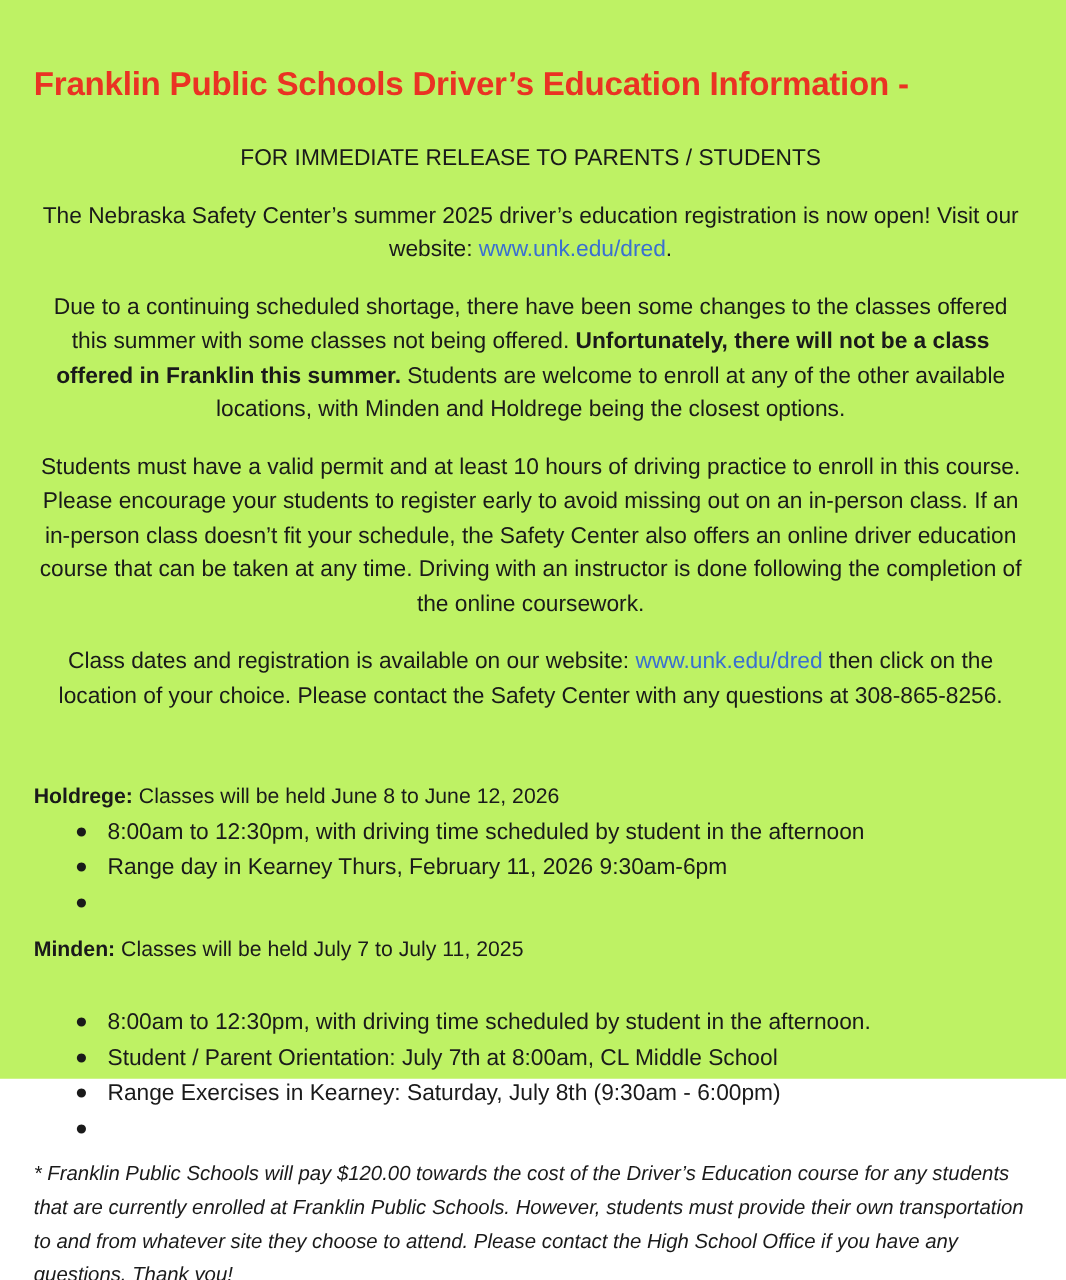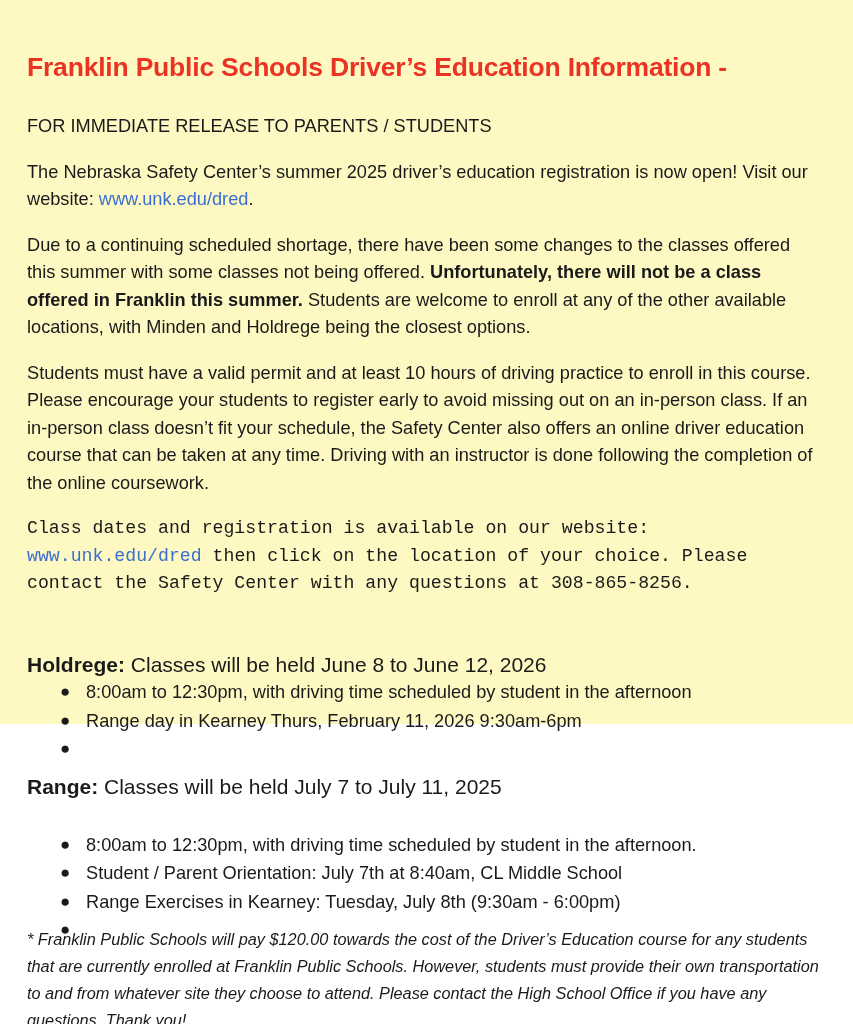--- a/index.html
+++ b/index.html
@@ -11,22 +11,22 @@
   body {
     width: 853px;
     height: 1024px;
     font-family: "Liberation Sans", sans-serif;
     color: #000000;
     overflow: hidden;
   }
   .page {
     position: relative;
     width: 853px;
-    height: 724px;
-    background: #fef9c3;
+    height: 863px;
+    background: #bef264;
     box-sizing: border-box;
     padding: 12px;
   }
   .doc-title {
     position: absolute;
     left: 27px;
     top: 33px;
     width: 800px;
     font-family: "Liberation Sans", sans-serif;
     font-weight: bold;
@@ -40,45 +40,44 @@
     position: absolute;
     left: 27px;
     top: 113px;
     width: 795px;
   }
   .para {
     font-size: 18.2px;
     line-height: 27.5px;
     margin: 0 0 18px 0;
     color: #1a1a1a;
-    text-align: left;
+    text-align: center;
   }
   .para.tight {
     margin-bottom: 15px;
-    font-family: Liberation Mono, monospace;
   }
   .para .b {
     font-weight: bold;
   }
   .link {
     color: #3A6FD1;
     text-decoration: none;
     cursor: pointer;
   }
   .section-block {
     margin-top: 0;
   }
   .spacer-lg {
     height: 38px;
   }
   .spacer-md {
     height: 30px;
   }
   .sec-head {
-    font-size: 21px;
+    font-size: 17px;
     line-height: 27.5px;
     margin: 0;
     color: #1a1a1a;
   }
   .sec-head .b {
     font-weight: bold;
   }
   ul.bullets {
     list-style: none;
     margin: 0;
@@ -144,27 +143,27 @@
         <li><span class="dot">●</span><span>8:00am to 12:30pm, with driving time scheduled by student in the afternoon</span></li>
         <li><span class="dot">●</span><span>Range day in Kearney Thurs, February 11, 2026  9:30am-6pm</span></li>
         <li><span class="dot">●</span></li>
       </ul>
     </div>
 
     <div class="spacer-lg"></div>
 
     <div class="section-block">
       <p class="sec-head">
-        <span class="b">Range:</span><span> Classes will be held July 7 to July 11, 2025</span>
+        <span class="b">Minden:</span><span> Classes will be held July 7 to July 11, 2025</span>
       </p>
       <div class="spacer-md"></div>
       <ul class="bullets">
         <li><span class="dot">●</span><span>8:00am to 12:30pm, with driving time scheduled by student in the afternoon.</span></li>
-        <li><span class="dot">●</span><span>Student / Parent Orientation: July 7th at 8:40am, CL Middle School</span></li>
-        <li><span class="dot">●</span><span>Range Exercises in Kearney: Tuesday, July 8th (9:30am - 6:00pm)</span></li>
+        <li><span class="dot">●</span><span>Student / Parent Orientation: July 7th at 8:00am, CL Middle School</span></li>
+        <li><span class="dot">●</span><span>Range Exercises in Kearney: Saturday, July 8th (9:30am - 6:00pm)</span></li>
         <li><span class="dot">●</span></li>
       </ul>
     </div>
 
   </div>
 
   <p class="footnote">* Franklin Public Schools will pay $120.00 towards the cost of the Driver’s Education course for any students that are currently enrolled at Franklin Public Schools.  However, students must provide their own transportation to and from whatever site they choose to attend. Please contact the High School Office if you have any questions.  Thank you!</p>
 
 </div>
 

